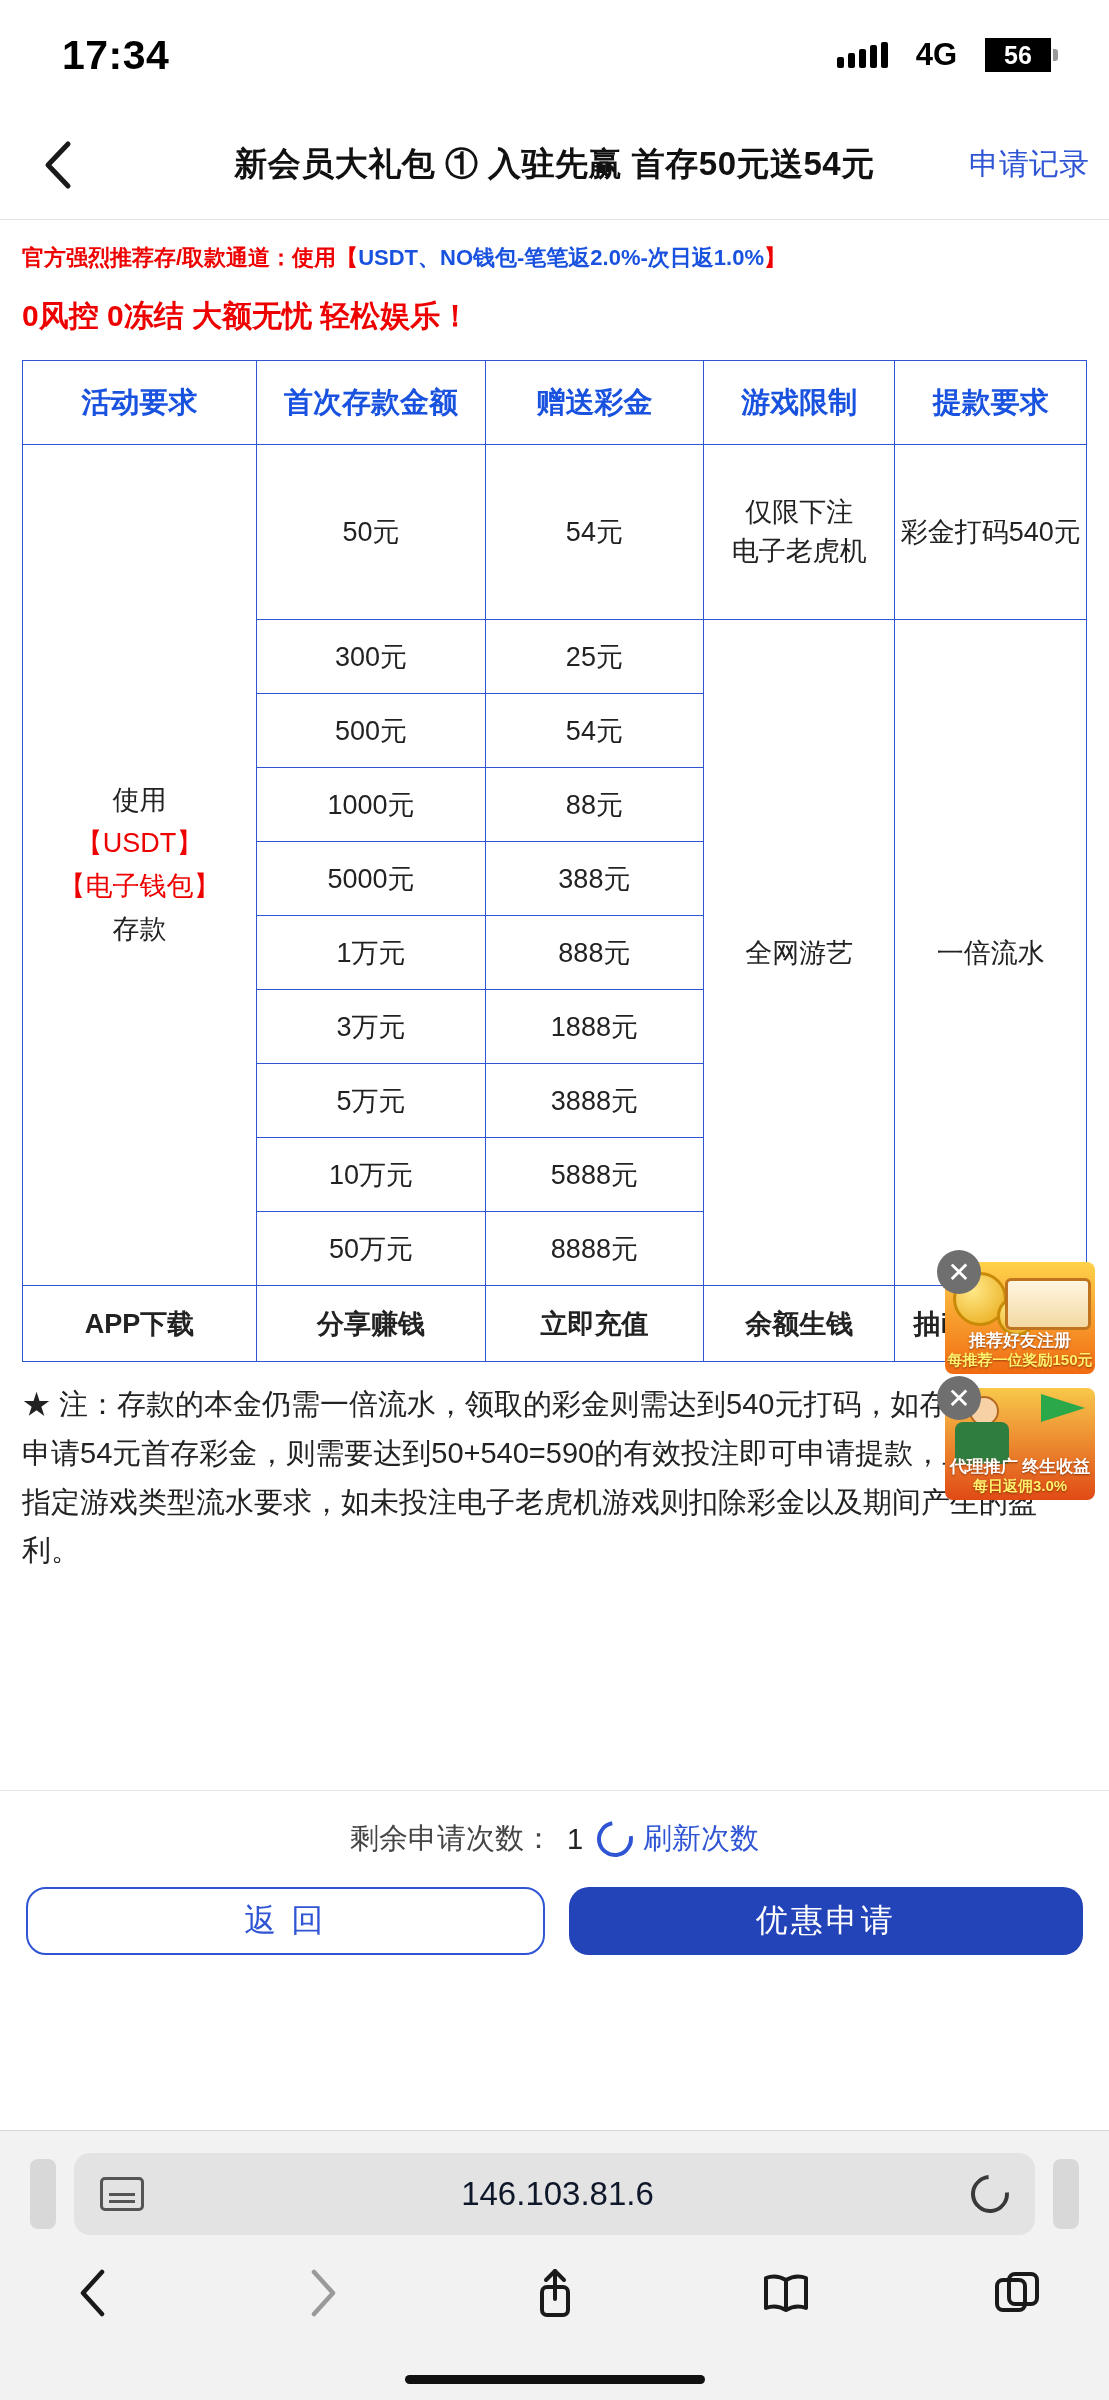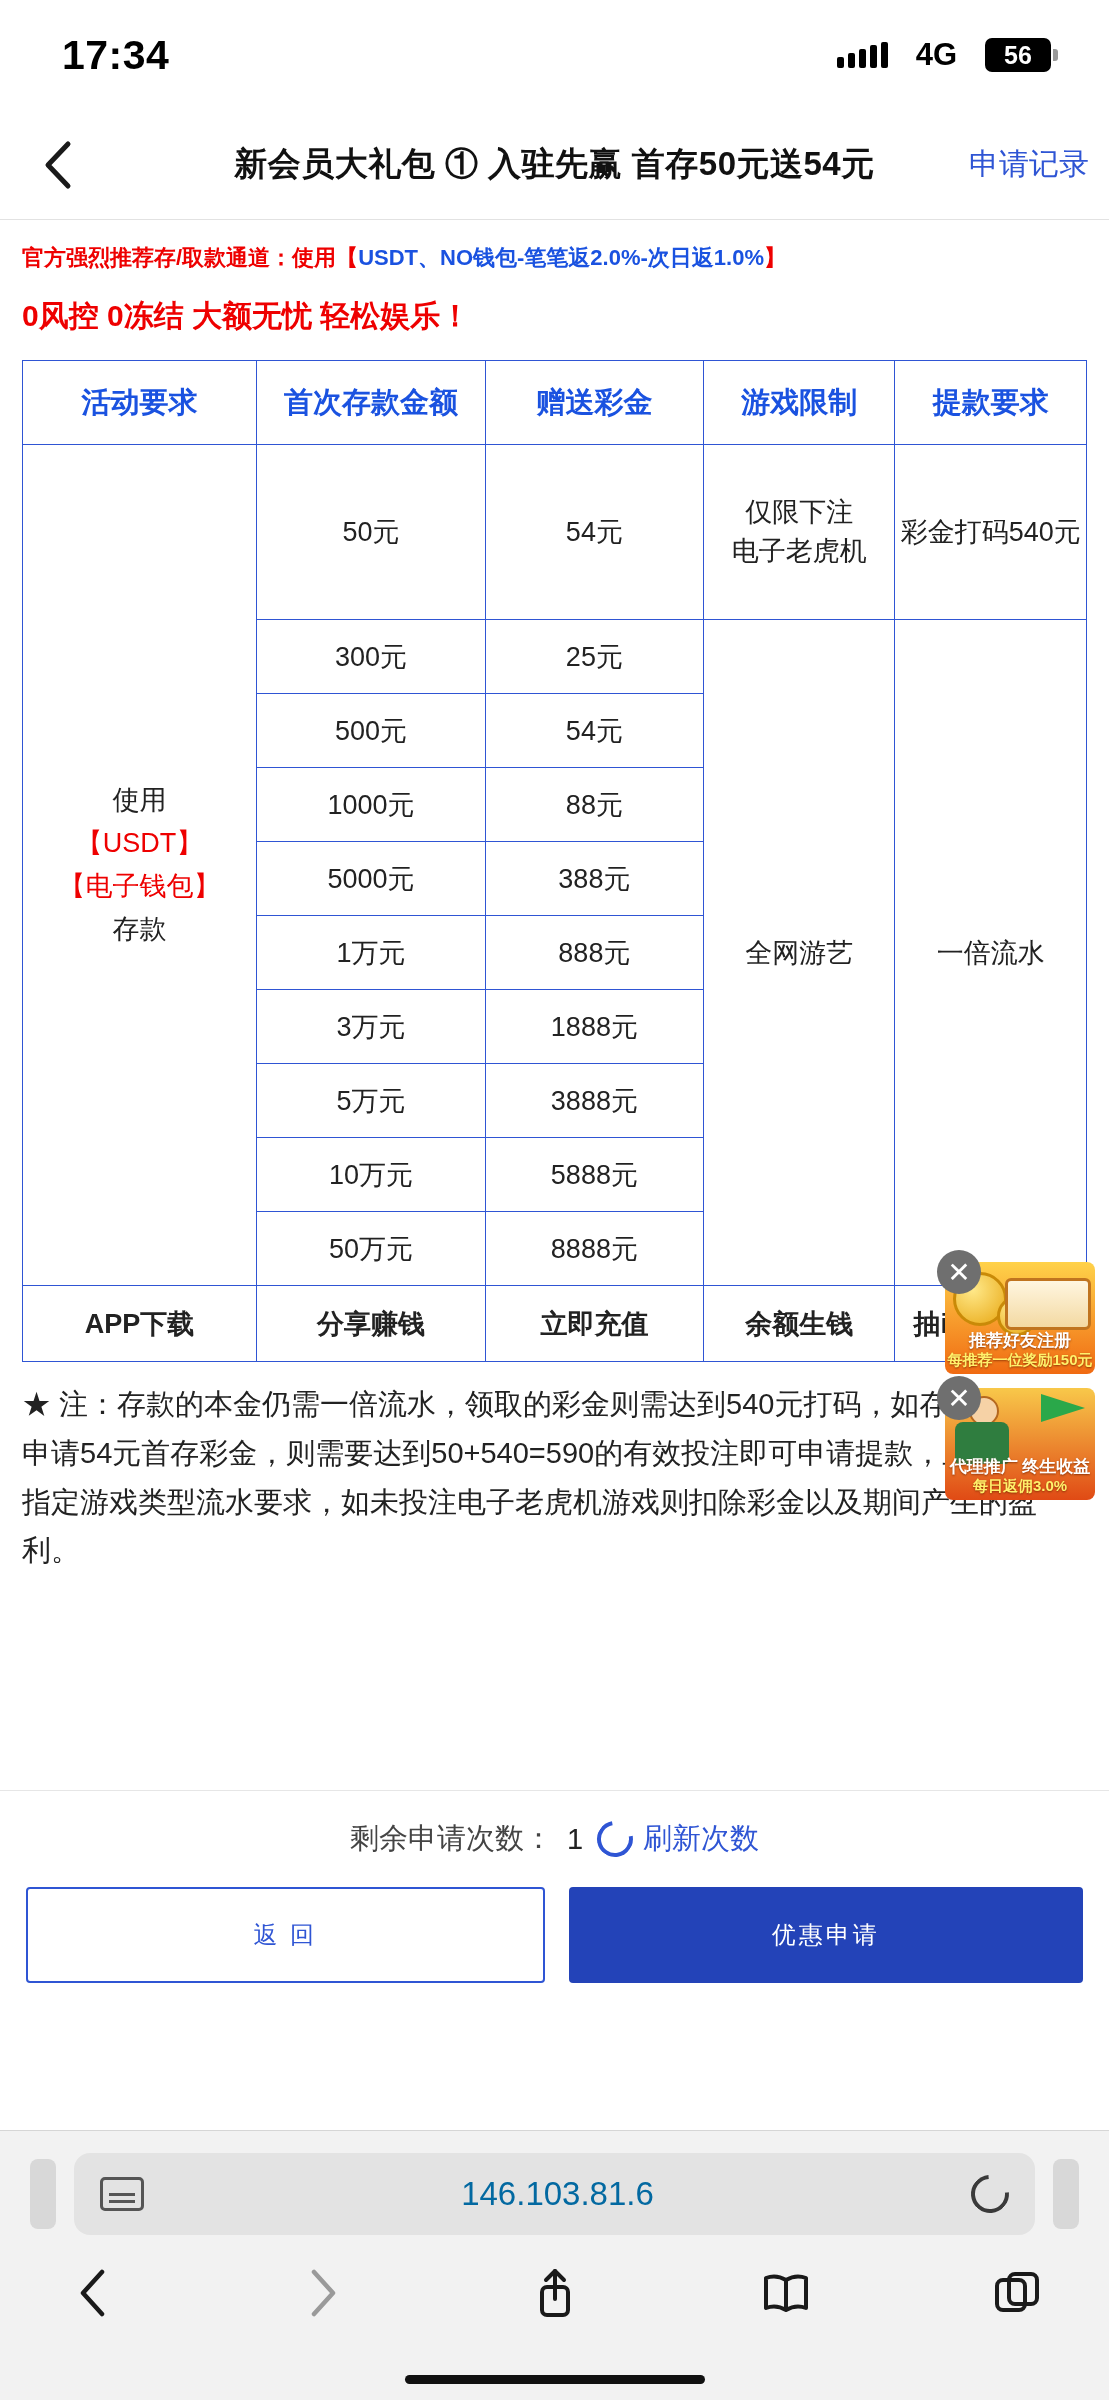--- a/index.html
+++ b/index.html
@@ -39,21 +39,21 @@
   .signal-bars i:nth-child(1){height:11px}
   .signal-bars i:nth-child(2){height:15px}
   .signal-bars i:nth-child(3){height:19px}
   .signal-bars i:nth-child(4){height:23px}
   .signal-bars i:nth-child(5){height:26px}
   .net-label { font-size: 31px; font-weight: bold; color: #000; }
   .battery {
     position: relative;
     width: 66px; height: 34px;
     background: #000;
-    border-radius: 7px;
+    border-radius: 0;
     display: flex; align-items: center; justify-content: center;
   }
   .battery span {
     color: #fff; font-size: 25px; font-weight: bold; line-height: 1;
   }
   .battery::after {
     content: "";
     position: absolute; right: -7px; top: 11px;
     width: 5px; height: 12px;
     background: #9a9a9a; border-radius: 0 3px 3px 0;
@@ -274,24 +274,24 @@
     border-top-color: transparent;
     transform: rotate(35deg);
   }
   .btn-row {
     display: flex;
     gap: 24px;
     padding-bottom: 20px;
   }
   .btn {
     flex: 1;
-    height: 96px;
-    border-radius: 4px;
+    height: 68px;
+    border-radius: 20px;
     display: flex; align-items: center; justify-content: center;
-    font-size: 24px;
+    font-size: 32px;
     letter-spacing: 3px;
   }
   .btn-secondary {
     border: 2px solid #2f55d4;
     color: #2f55d4;
     background: #fff;
   }
   .btn-primary {
     background: #2343b8;
     color: #fff;
@@ -319,21 +319,21 @@
     flex: 1;
     height: 82px;
     background: #e3e3e3;
     border-radius: 16px;
     display: flex; align-items: center;
     padding: 0 26px;
     position: relative;
   }
   .url-text {
     flex: 1; text-align: center;
-    font-size: 33px; color: #0369a1;
+    font-size: 33px; color: #0f172a;
   }
   .aa-icon {
     width: 44px; height: 34px;
     border: 3px solid #555;
     border-radius: 5px;
     display: flex; align-items: center; justify-content: center;
   }
   .aa-icon i {
     display: block; width: 26px; height: 3px; background: #555;
     box-shadow: 0 7px 0 #555;

